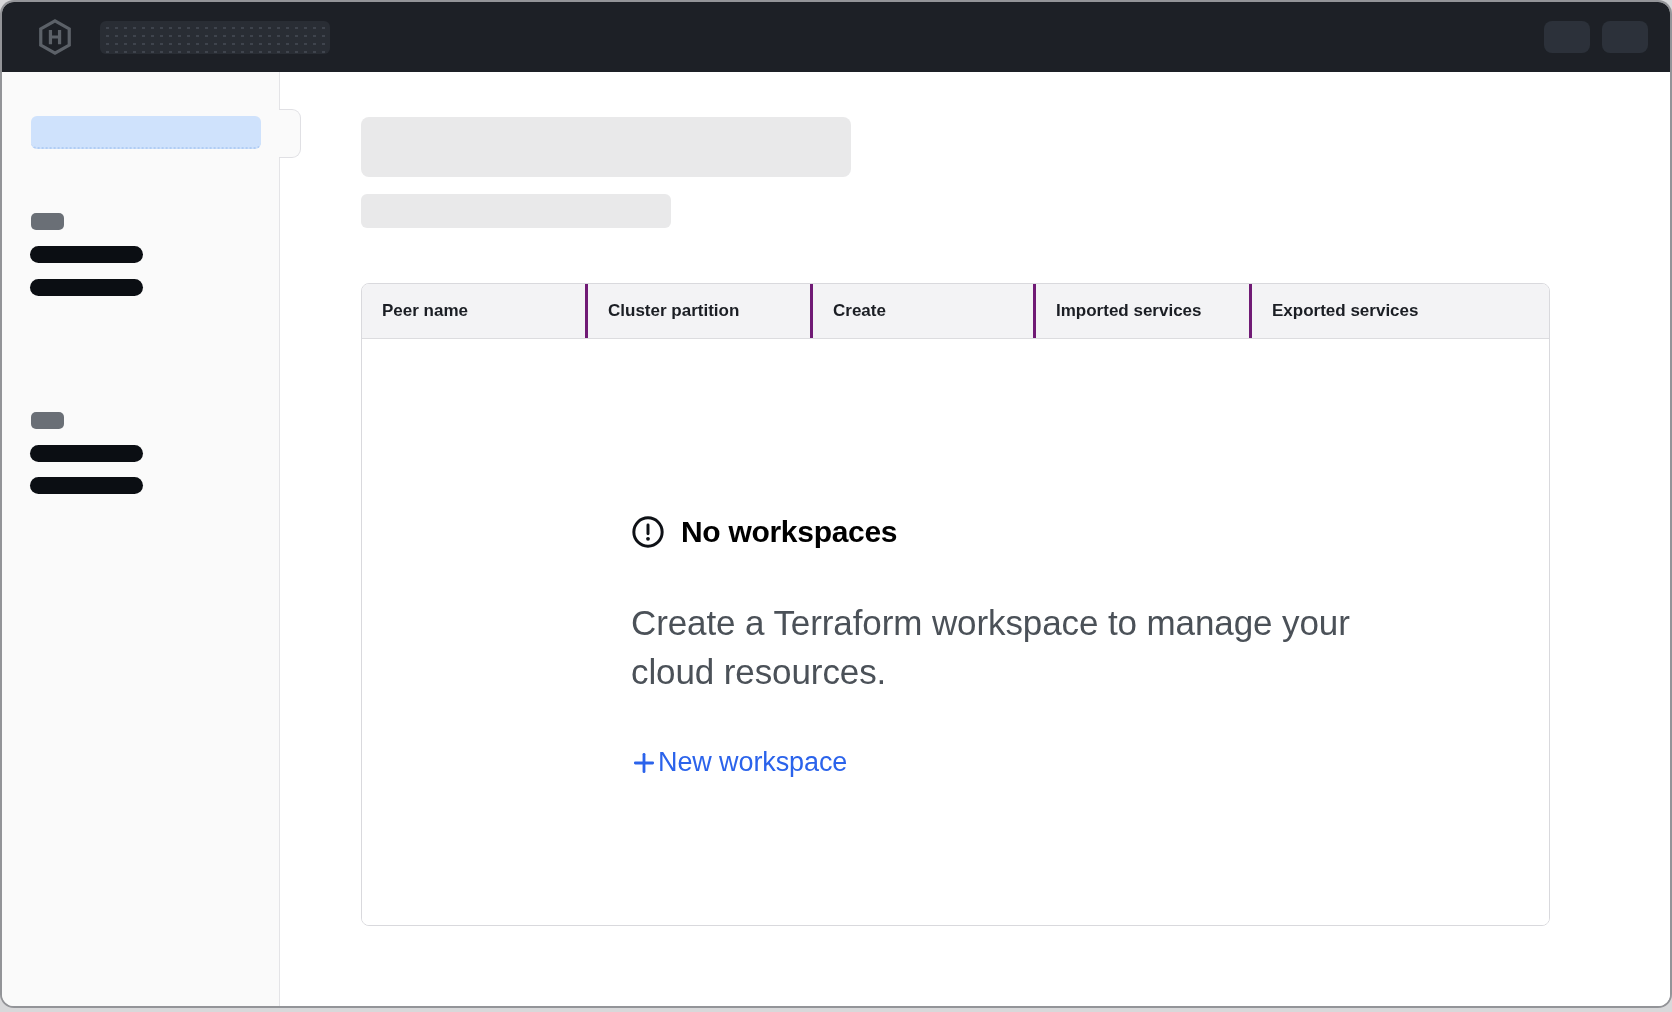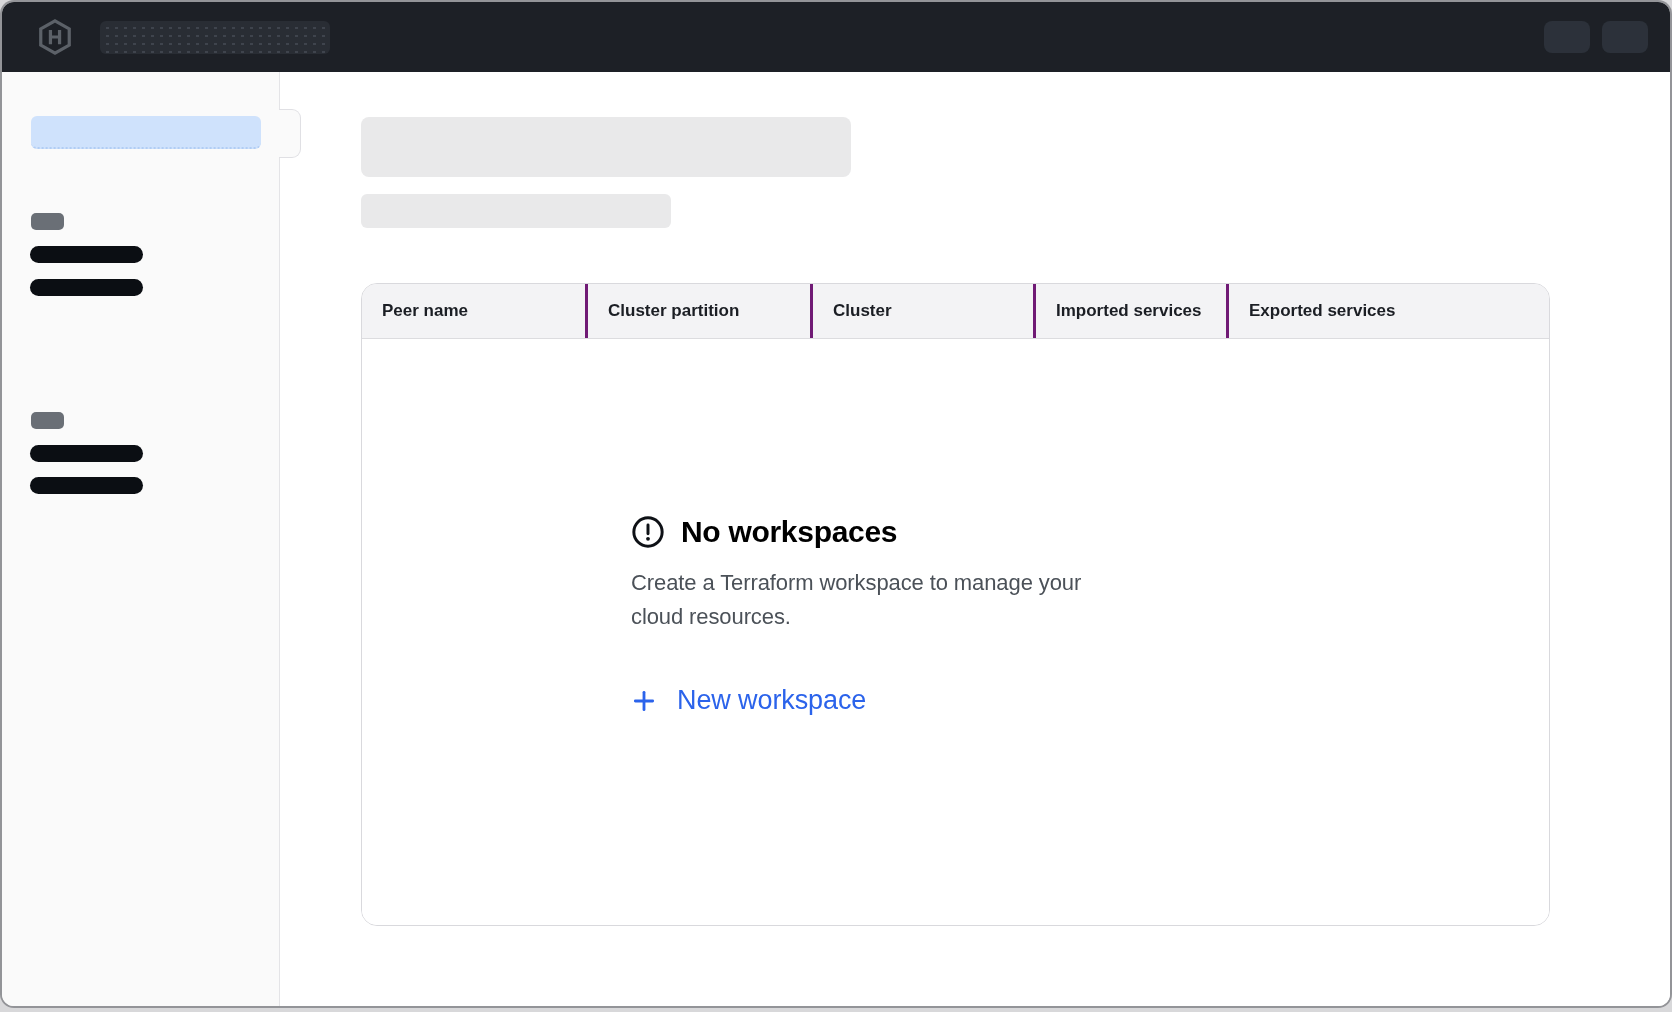--- a/index.html
+++ b/index.html
@@ -69,54 +69,54 @@
     border-radius:8px; background:#e9e9ea;
   }
   .ph-subtitle {
     position:absolute; left:81px; top:122px; width:310px; height:34px;
     border-radius:6px; background:#e9e9ea;
   }
 
   
   .table {
     position:absolute; left:81px; top:211px; width:1189px; height:643px;
-    border:1px solid #d9d9dd; border-radius:16px; background:#fff;
+    border:1px solid #d9d9dd; border-radius:8px; background:#fff;
     display:flex; flex-direction:column; overflow:hidden;
   }
   .thead {
     display:flex; height:55px; background:#f3f3f5;
     border-bottom:1px solid #dcdcdf; flex:0 0 55px;
   }
   .th {
     display:flex; align-items:center; padding-left:20px;
     font-size:17px; font-weight:700; color:#1b1e24; letter-spacing:0;
     height:100%;
   }
   .th + .th { border-left:3px solid #701a75; }
   .col-peer     { width:223px; }
   .col-cluster  { width:225px; }
   .col-status   { width:223px; }
   .col-imported { width:193px; }
-  .col-exported { width:193px; }
+  .col-exported { width:193px;margin-left:23px; }
   .col-actions  { flex:1; }
   .tbody { flex:1; position:relative; background:#fff; }
 
   
   .empty-state { position:absolute; left:269px; top:175px; }
   .empty-head { display:flex; align-items:center; gap:16px; height:36px; }
   .empty-head svg { flex:0 0 auto; }
   .empty-title {
     font-size:30px; font-weight:700; color:#000000; letter-spacing:-0.3px;
   }
   .empty-body {
-    margin-top:16px; font-size:22px; line-height:34px; color:#4b5158;
+    margin-top:48px; font-size:35px; line-height:49px; color:#4b5158;
     white-space:pre-line; letter-spacing:-0.1px;
   }
   .empty-cta {
-    margin-top:51px; display:inline-flex; align-items:center; gap:20px;
+    margin-top:51px; display:inline-flex; align-items:center; gap:1px;
     color:#2b63eb; text-decoration:none; cursor:pointer;
   }
   .empty-cta-label { font-size:27px; font-weight:500; letter-spacing:-0.1px; }
 </style>
 </head>
 <body>
 
 <div class="window">
 
   <header class="topbar">
@@ -148,21 +148,21 @@
     </nav>
 
     <main class="main">
       <div class="ph-title"></div>
       <div class="ph-subtitle"></div>
 
       <section class="table">
         <div class="thead">
           <div class="th col-peer">Peer name</div>
           <div class="th col-cluster">Cluster partition</div>
-          <div class="th col-status">Cluster</div>
+          <div class="th col-status">Create</div>
           <div class="th col-imported">Imported services</div>
           <div class="th col-exported">Exported services</div>
         </div>
 
         <div class="tbody">
           <div class="empty-state">
             <div class="empty-head">
               <svg width="34" height="34" viewBox="0 0 24 24">
                 <circle cx="12" cy="12" r="10" fill="none" stroke="#0e1116" stroke-width="2.1"></circle>
                 <line x1="12" y1="7" x2="12" y2="13.2" stroke="#0e1116" stroke-width="2.1" stroke-linecap="round"></line>

